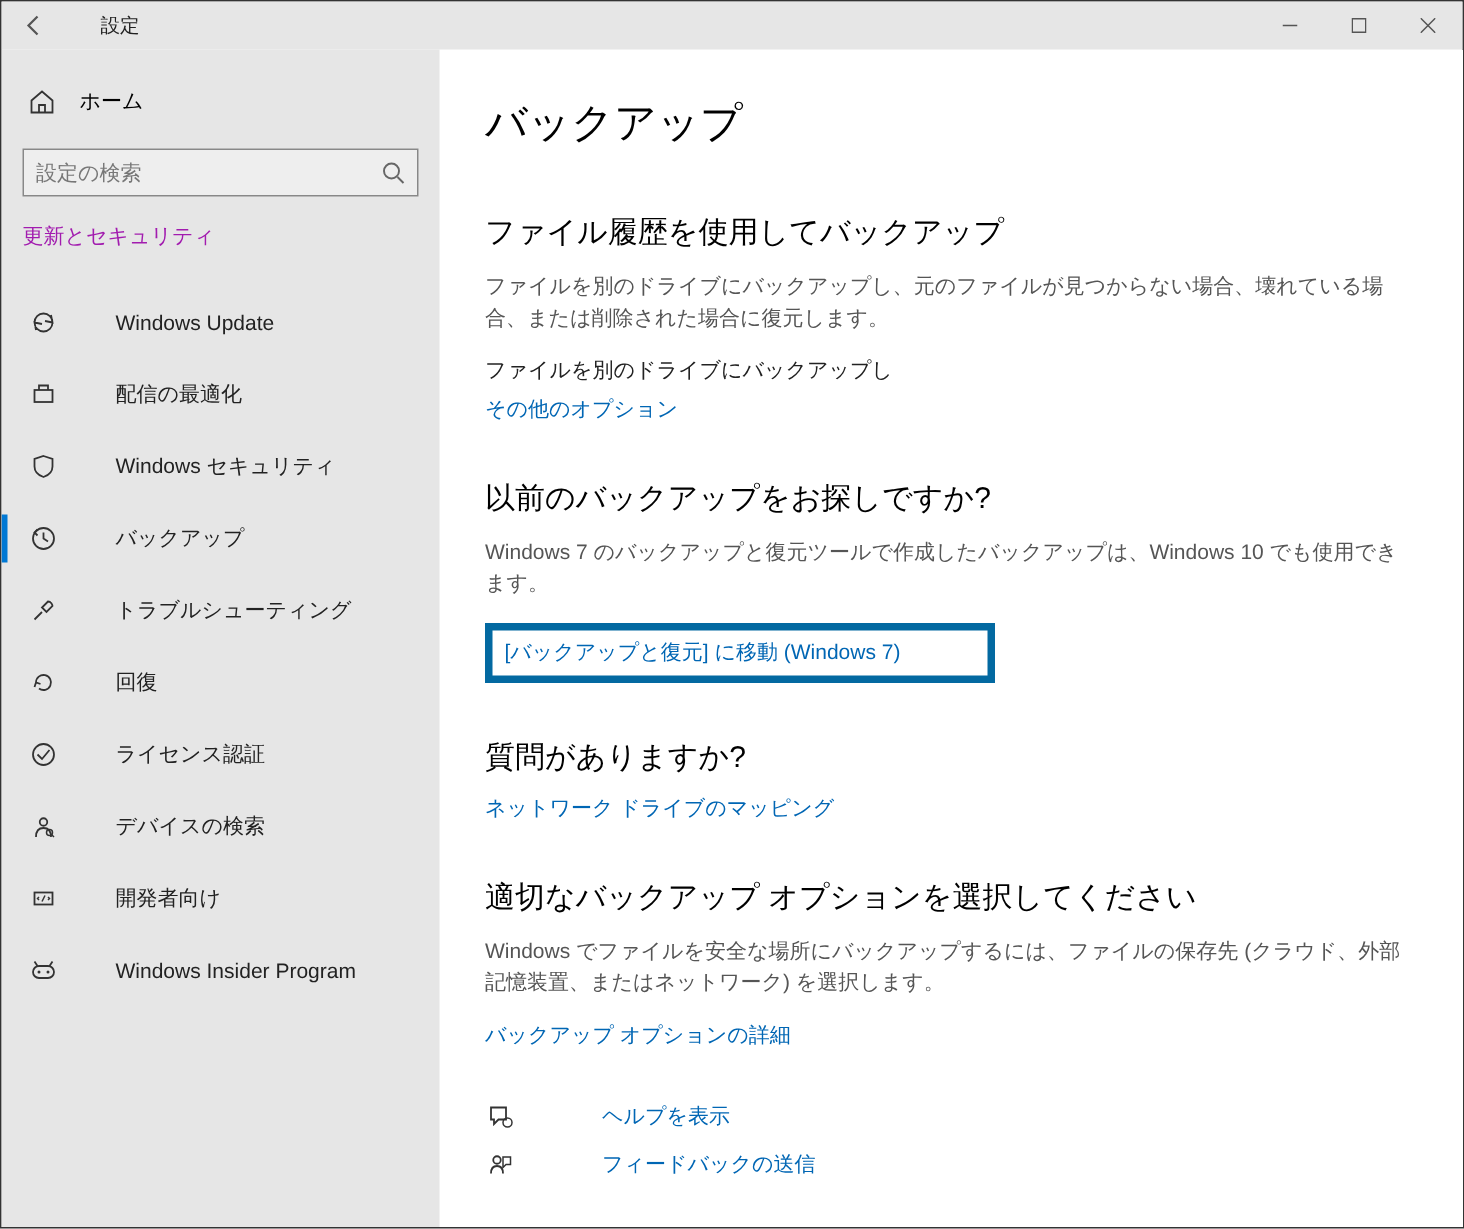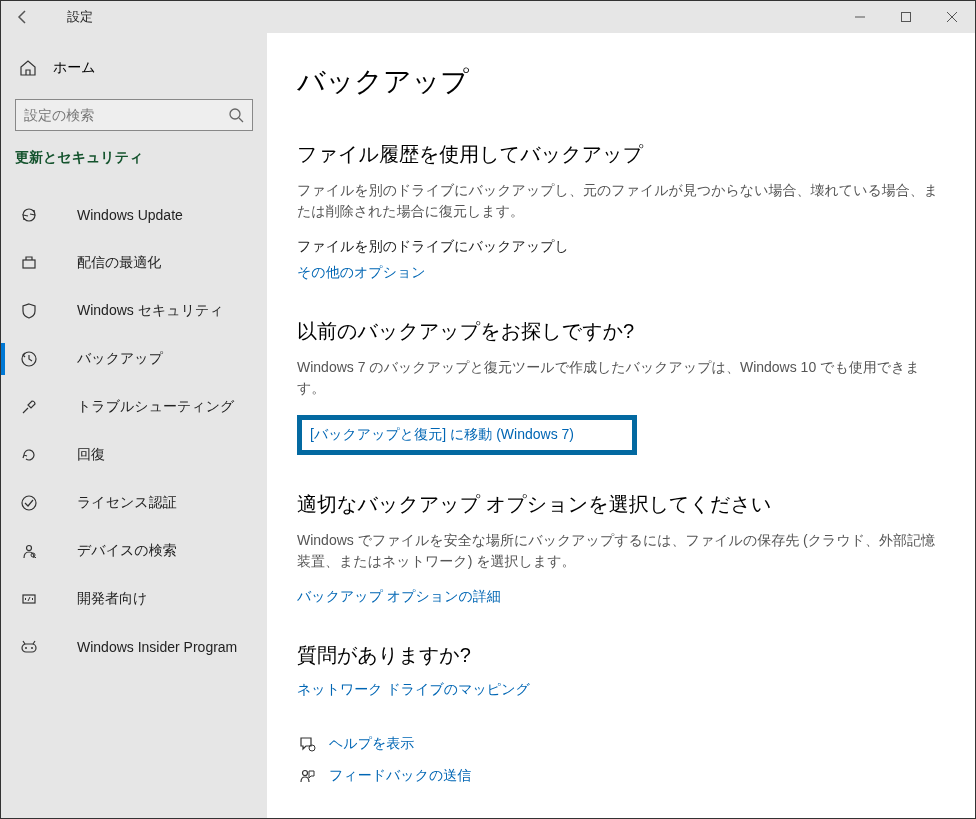--- a/index.html
+++ b/index.html
@@ -50,21 +50,21 @@
       align-items: center;
       justify-content: center;
       color: #666;
       cursor: pointer;
     }
     .content {
       display: flex;
       height: calc(100% - 32px);
     }
     .sidebar {
-      width: 266px;
+      width: 292px;
       background: #e6e6e6;
       padding: 18px 0 0 0;
     }
     .home-row {
       display: flex;
       align-items: center;
       padding: 8px 18px;
       cursor: pointer;
     }
     .home-icon {
@@ -95,22 +95,22 @@
       color: #4d7c0f;
       outline: none;
     }
     .search-input::placeholder { color: #777; }
     .search-icon-box {
       color: #555;
     }
     .category-label {
       padding: 0 14px 10px 14px;
       font-size: 14px;
-      font-weight: 700;
-      color: #14532d;
+      font-weight: 400;
+      color: #a21caf;
     }
     .nav-list {
       margin-top: 14px;
     }
     .nav-item {
       display: flex;
       align-items: center;
       height: 48px;
       padding: 0 18px;
       cursor: pointer;
@@ -207,20 +207,21 @@
       display: inline-block;
       width: 340px;
     }
     .footer-links {
       margin-top: 26px;
     }
     .footer-link-row {
       display: flex;
       align-items: center;
       margin-bottom: 14px;
+      gap: 46px;
     }
     .footer-icon {
       width: 20px;
       margin-right: 12px;
       display: flex;
       align-items: center;
       justify-content: center;
       color: #333;
     }
     svg { display: block; }
@@ -386,30 +387,30 @@
 
     <div class="section">
       <div class="section-title">以前のバックアップをお探しですか?</div>
       <div class="section-desc">Windows 7 のバックアップと復元ツールで作成したバックアップは、Windows 10 でも使用できます。</div>
       <div class="highlight-box">
         <span class="link">[バックアップと復元] に移動 (Windows 7)</span>
       </div>
     </div>
 
     <div class="section">
+      <div class="section-title">質問がありますか?</div>
+      <div class="link">ネットワーク ドライブのマッピング</div>
+    </div>
+
+    <div class="section">
       <div class="section-title">適切なバックアップ オプションを選択してください</div>
       <div class="section-desc">Windows でファイルを安全な場所にバックアップするには、ファイルの保存先 (クラウド、外部記憶装置、またはネットワーク) を選択します。</div>
       <div class="link">バックアップ オプションの詳細</div>
     </div>
 
-    <div class="section">
-      <div class="section-title">質問がありますか?</div>
-      <div class="link">ネットワーク ドライブのマッピング</div>
-    </div>
-
     <div class="footer-links">
       <div class="footer-link-row">
         <div class="footer-icon">
           <svg width="18" height="18" viewBox="0 0 18 18">
               <path d="M3 3 L13 3 L13 11 L8 11 L5 14 L5 11 L3 11 Z" stroke="#333" stroke-width="1.2" fill="none"></path>
               <circle cx="14" cy="13" r="3" stroke="#333" stroke-width="1" fill="none"></circle>
             </svg>
         </div>
         <div class="link">ヘルプを表示</div>
       </div>

